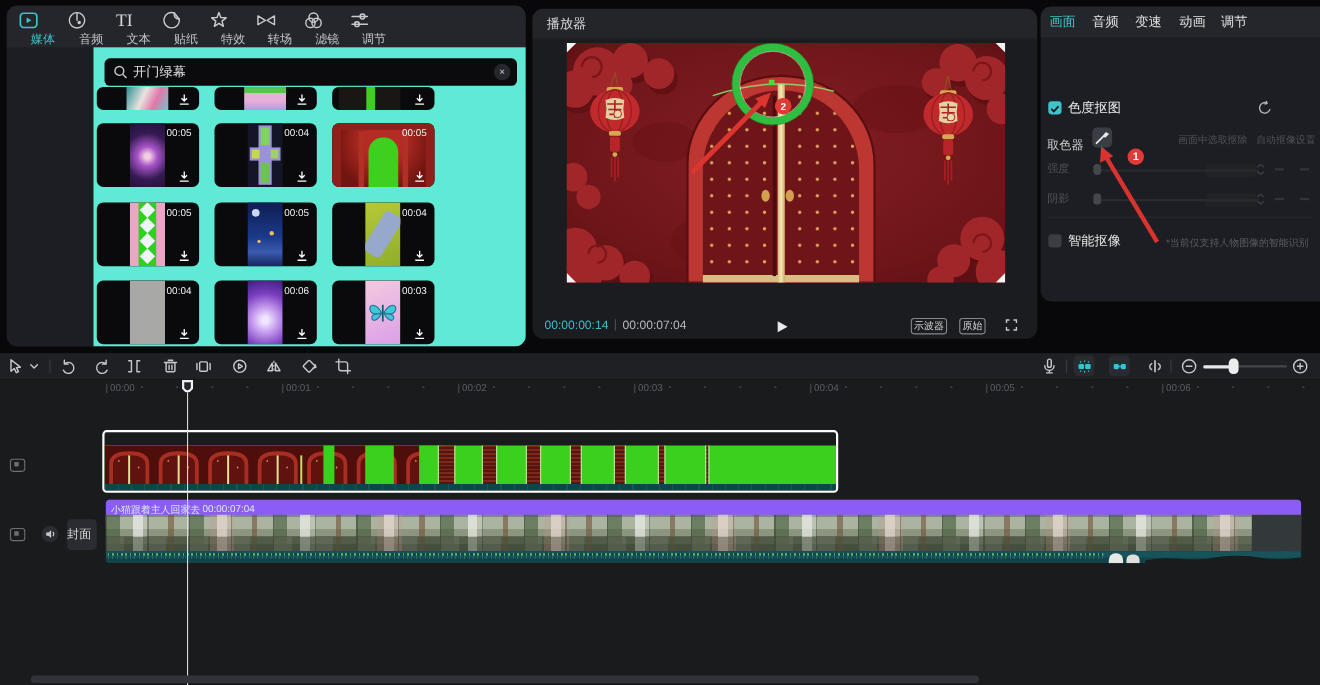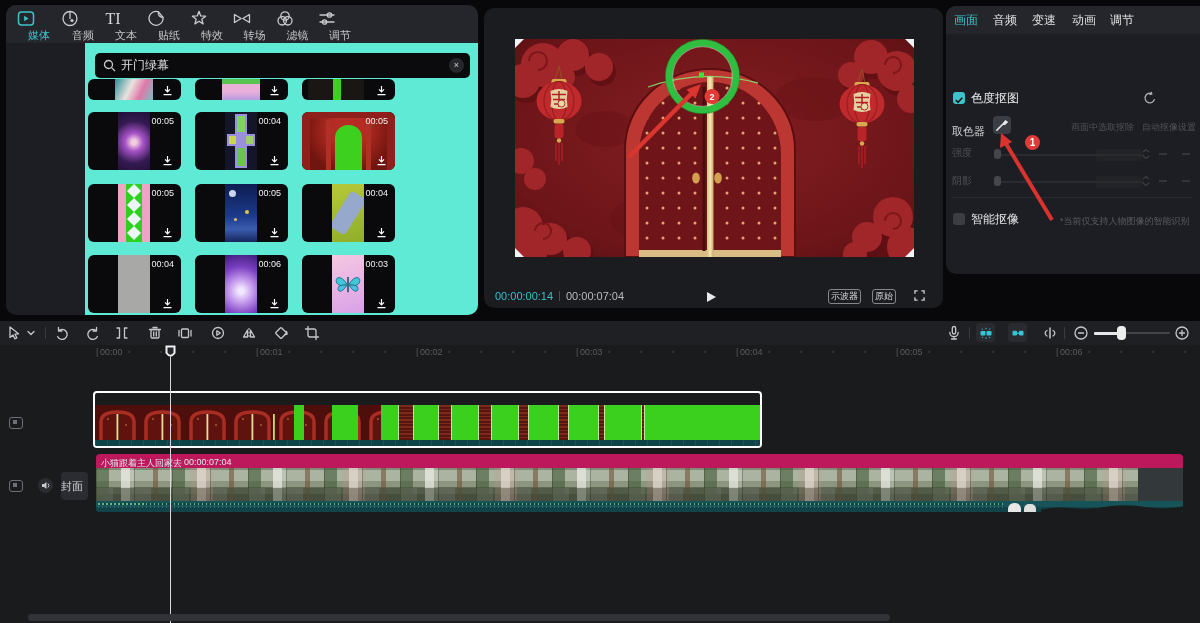--- a/index.html
+++ b/index.html
@@ -212,20 +212,21 @@
             </div>
           </div>
           <div class="dur" style="right:7px;top:4px">00:03</div>
           <svg class="abs" style="left:74px;top:43px" width="11" height="11" viewBox="0 0 11 11">
             <path d="M5.5,1 V6.5 M3,4.3 L5.5,6.8 L8,4.3 M1.5,9.6 H9.5" stroke="#fff" stroke-width="1.2" fill="none"></path>
           </svg>
         </div>
 </div>
     </div>
 <div class="abs" id="ppanel">
+<div class="abs" id="phead"><span style="margin-left:13px">播放器</span></div>
 <div class="abs" id="video"><svg width="399" height="218" viewBox="0 0 399 218">
 <defs>
 <radialGradient id="bgred" cx="50%" cy="45%" r="75%">
               <stop offset="0" stop-color="#841e22"></stop>
               <stop offset="0.72" stop-color="#6d1519"></stop>
               <stop offset="1" stop-color="#570f12"></stop>
             </radialGradient>
 <pattern id="studs" width="16" height="15" patternUnits="userSpaceOnUse">
               <circle cx="4" cy="4" r="1.5" fill="#dfa95e"></circle>
             </pattern>
@@ -582,21 +583,21 @@
           <div class="abs" style="left:504px;top:0;width:5px;height:35px;background:repeating-linear-gradient(0deg,#58150f 0 2px,#7c2a1c 2px 3.5px)"></div>
           <div class="abs" style="left:503px;top:0;width:1px;height:35px;background:rgba(240,235,210,0.75)"></div>
           <div class="abs" style="left:509px;top:0;width:1px;height:35px;background:rgba(240,235,210,0.75)"></div>
           <div class="abs" style="left:547px;top:0;width:2px;height:35px;background:repeating-linear-gradient(0deg,#58150f 0 2px,#7c2a1c 2px 3.5px)"></div>
           <div class="abs" style="left:546px;top:0;width:1px;height:35px;background:rgba(240,235,210,0.75)"></div>
           <div class="abs" style="left:549px;top:0;width:1px;height:35px;background:rgba(240,235,210,0.75)"></div>
         </div>
         <div class="abs" style="left:0;top:47px;width:665px;height:6px;background:#0d4549;background-image:repeating-linear-gradient(90deg,rgba(255,255,255,0.07) 0 1px,transparent 1px 12px)"></div>
       </div>
       <div class="abs" style="left:96px;top:109px;width:1087px;height:58px;border-radius:4px;overflow:hidden">
-        <div class="abs" style="left:0;top:0;width:1087px;height:20px;background:#be185d">
+        <div class="abs" style="left:0;top:0;width:1087px;height:20px;background:#8b5cf6">
           <span style="position:absolute;left:5px;top:3px;font-size:9px;color:#dceeee">小猫跟着主人回家去</span>
           <span style="position:absolute;left:88px;top:3px;font-size:9px;color:#dceeee">00:00:07:04</span>
         </div>
         <div class="abs" style="left:0;top:14px;width:1087px;height:33px;background:linear-gradient(180deg,#828b79 0 6%,#aab4a0 6% 38%,#8b9580 38% 58%,#606b52 58% 80%,#454f3e 80%);">
           <div class="abs" style="left:0;top:0;width:1087px;height:33px;background:repeating-linear-gradient(90deg,rgba(58,82,46,0.55) 0 13px,transparent 13px 25px,rgba(240,241,236,0.7) 25px 34px,rgba(240,241,236,0.25) 34px 38px,transparent 38px 57px,rgba(108,76,48,0.55) 57px 62px,transparent 62px 76px)"></div>
           <div class="abs" style="left:0;top:20px;width:1087px;height:13px;background:repeating-linear-gradient(90deg,rgba(95,100,88,0.6) 0 17px,rgba(70,78,62,0.55) 17px 38px)"></div>
           <div class="abs" style="left:0;top:0;width:1087px;height:33px;background:repeating-linear-gradient(90deg,transparent 0 95px,rgba(205,150,140,0.22) 95px 117px,transparent 117px 152px)"></div>
           <div class="abs" style="left:0;top:0;width:1087px;height:33px;background:repeating-linear-gradient(90deg,rgba(15,15,12,0.25) 0 1px,transparent 1px 38px)"></div>
           <div class="abs" style="left:1042px;top:0;width:45px;height:33px;background:#33383a"></div>
         </div>

